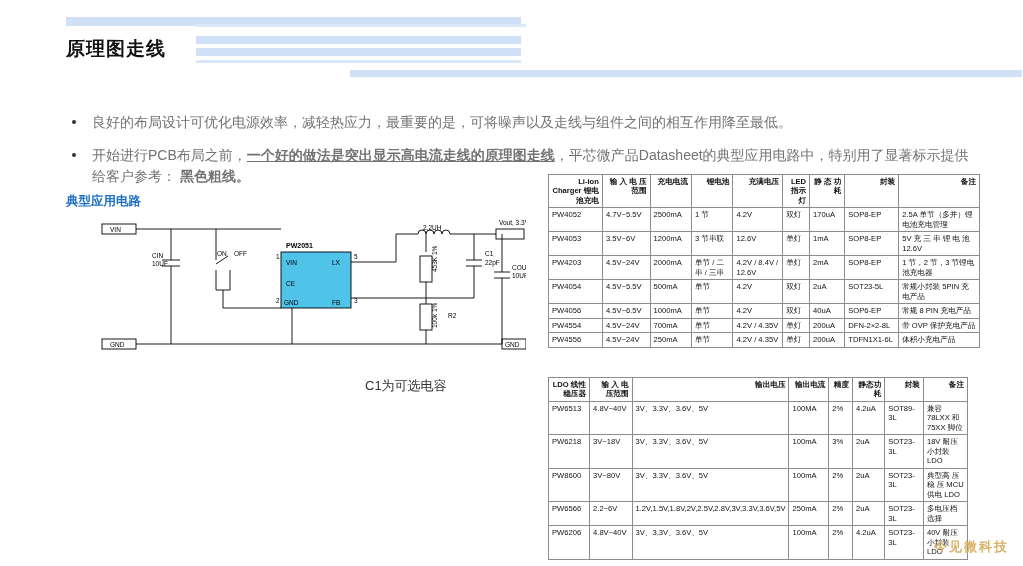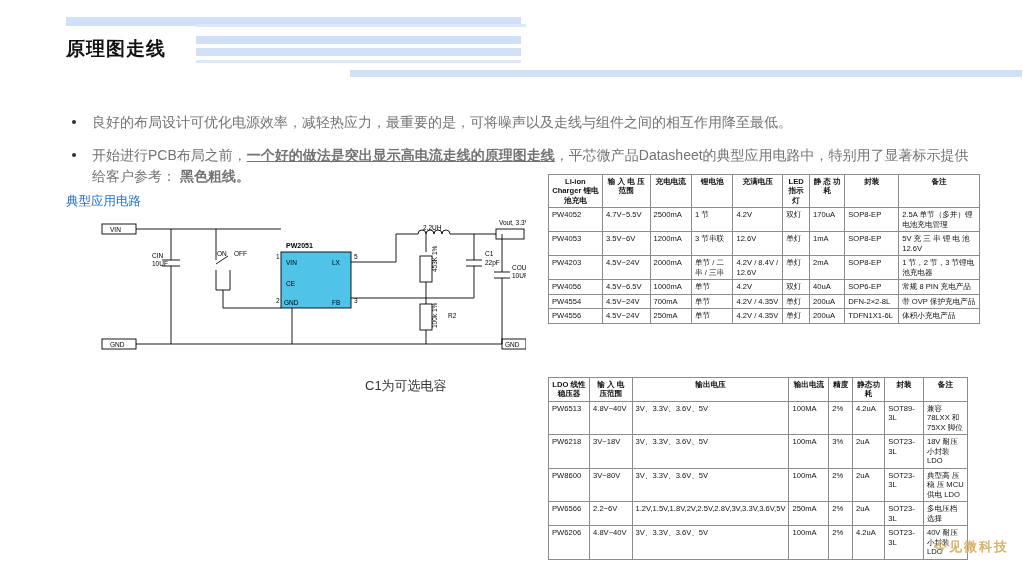--- a/index.html
+++ b/index.html
@@ -34,34 +34,34 @@
   }
   .bullet:before{
     content:"";position:absolute;left:8px;top:8px;
     width:4px;height:4px;background:#333;border-radius:50%;
   }
   .bullet .b{font-weight:bold;}
   .bullet .u{font-weight:bold;text-decoration:underline;margin-top:32px;}
 
   .sub-title{
     position:absolute;left:66px;top:193px;
-    font-size:12.5px;font-weight:normal;color:#1f6fc4;
+    font-size:12.5px;font-weight:bold;color:#1f6fc4;
   }
 
   
   .schem{position:absolute;left:96px;top:212px;width:430px;height:160px;}
   .schem svg{display:block;}
   .schem-cap{
     position:absolute;left:365px;top:377px;font-size:13px;color:#333;
   }
 
   
   table{border-collapse:collapse;font-size:7.6px;color:#111;}
   table td,table th{border:1px solid #8c8c8c;padding:2px 3px;vertical-align:top;line-height:1.25;}
-  table th{font-weight:bold;text-align:center;background:#ffffff;}
+  table th{font-weight:bold;text-align:right;background:#ffffff;}
 
   .tbl1{position:absolute;left:548px;top:174px;width:432px;}
   .tbl1 table{width:432px;}
   .tbl2{position:absolute;left:548px;top:377px;width:444px;}
   .tbl2 table{width:420px;}
 
   .wm{
     position:absolute;right:14px;bottom:10px;
     font-size:13px;color:#d9b36a;font-weight:bold;letter-spacing:2px;
   }
@@ -230,20 +230,31 @@
         <td>4.5V~24V</td>
         <td>2000mA</td>
         <td>单节 / 二串 / 三串</td>
         <td>4.2V / 8.4V / 12.6V</td>
         <td>单灯</td>
         <td>2mA</td>
         <td>SOP8-EP</td>
         <td>1 节，2 节，3 节锂电池充电器</td>
       </tr>
       <tr>
+        <td>PW4054</td>
+        <td>4.5V~5.5V</td>
+        <td>500mA</td>
+        <td>单节</td>
+        <td>4.2V</td>
+        <td>双灯</td>
+        <td>2uA</td>
+        <td>SOT23-5L</td>
+        <td>常规小封装 5PIN 充电产品</td>
+      </tr>
+      <tr>
         <td>PW4056</td>
         <td>4.5V~6.5V</td>
         <td>1000mA</td>
         <td>单节</td>
         <td>4.2V</td>
         <td>双灯</td>
         <td>40uA</td>
         <td>SOP6-EP</td>
         <td>常规 8 PIN 充电产品</td>
       </tr>

